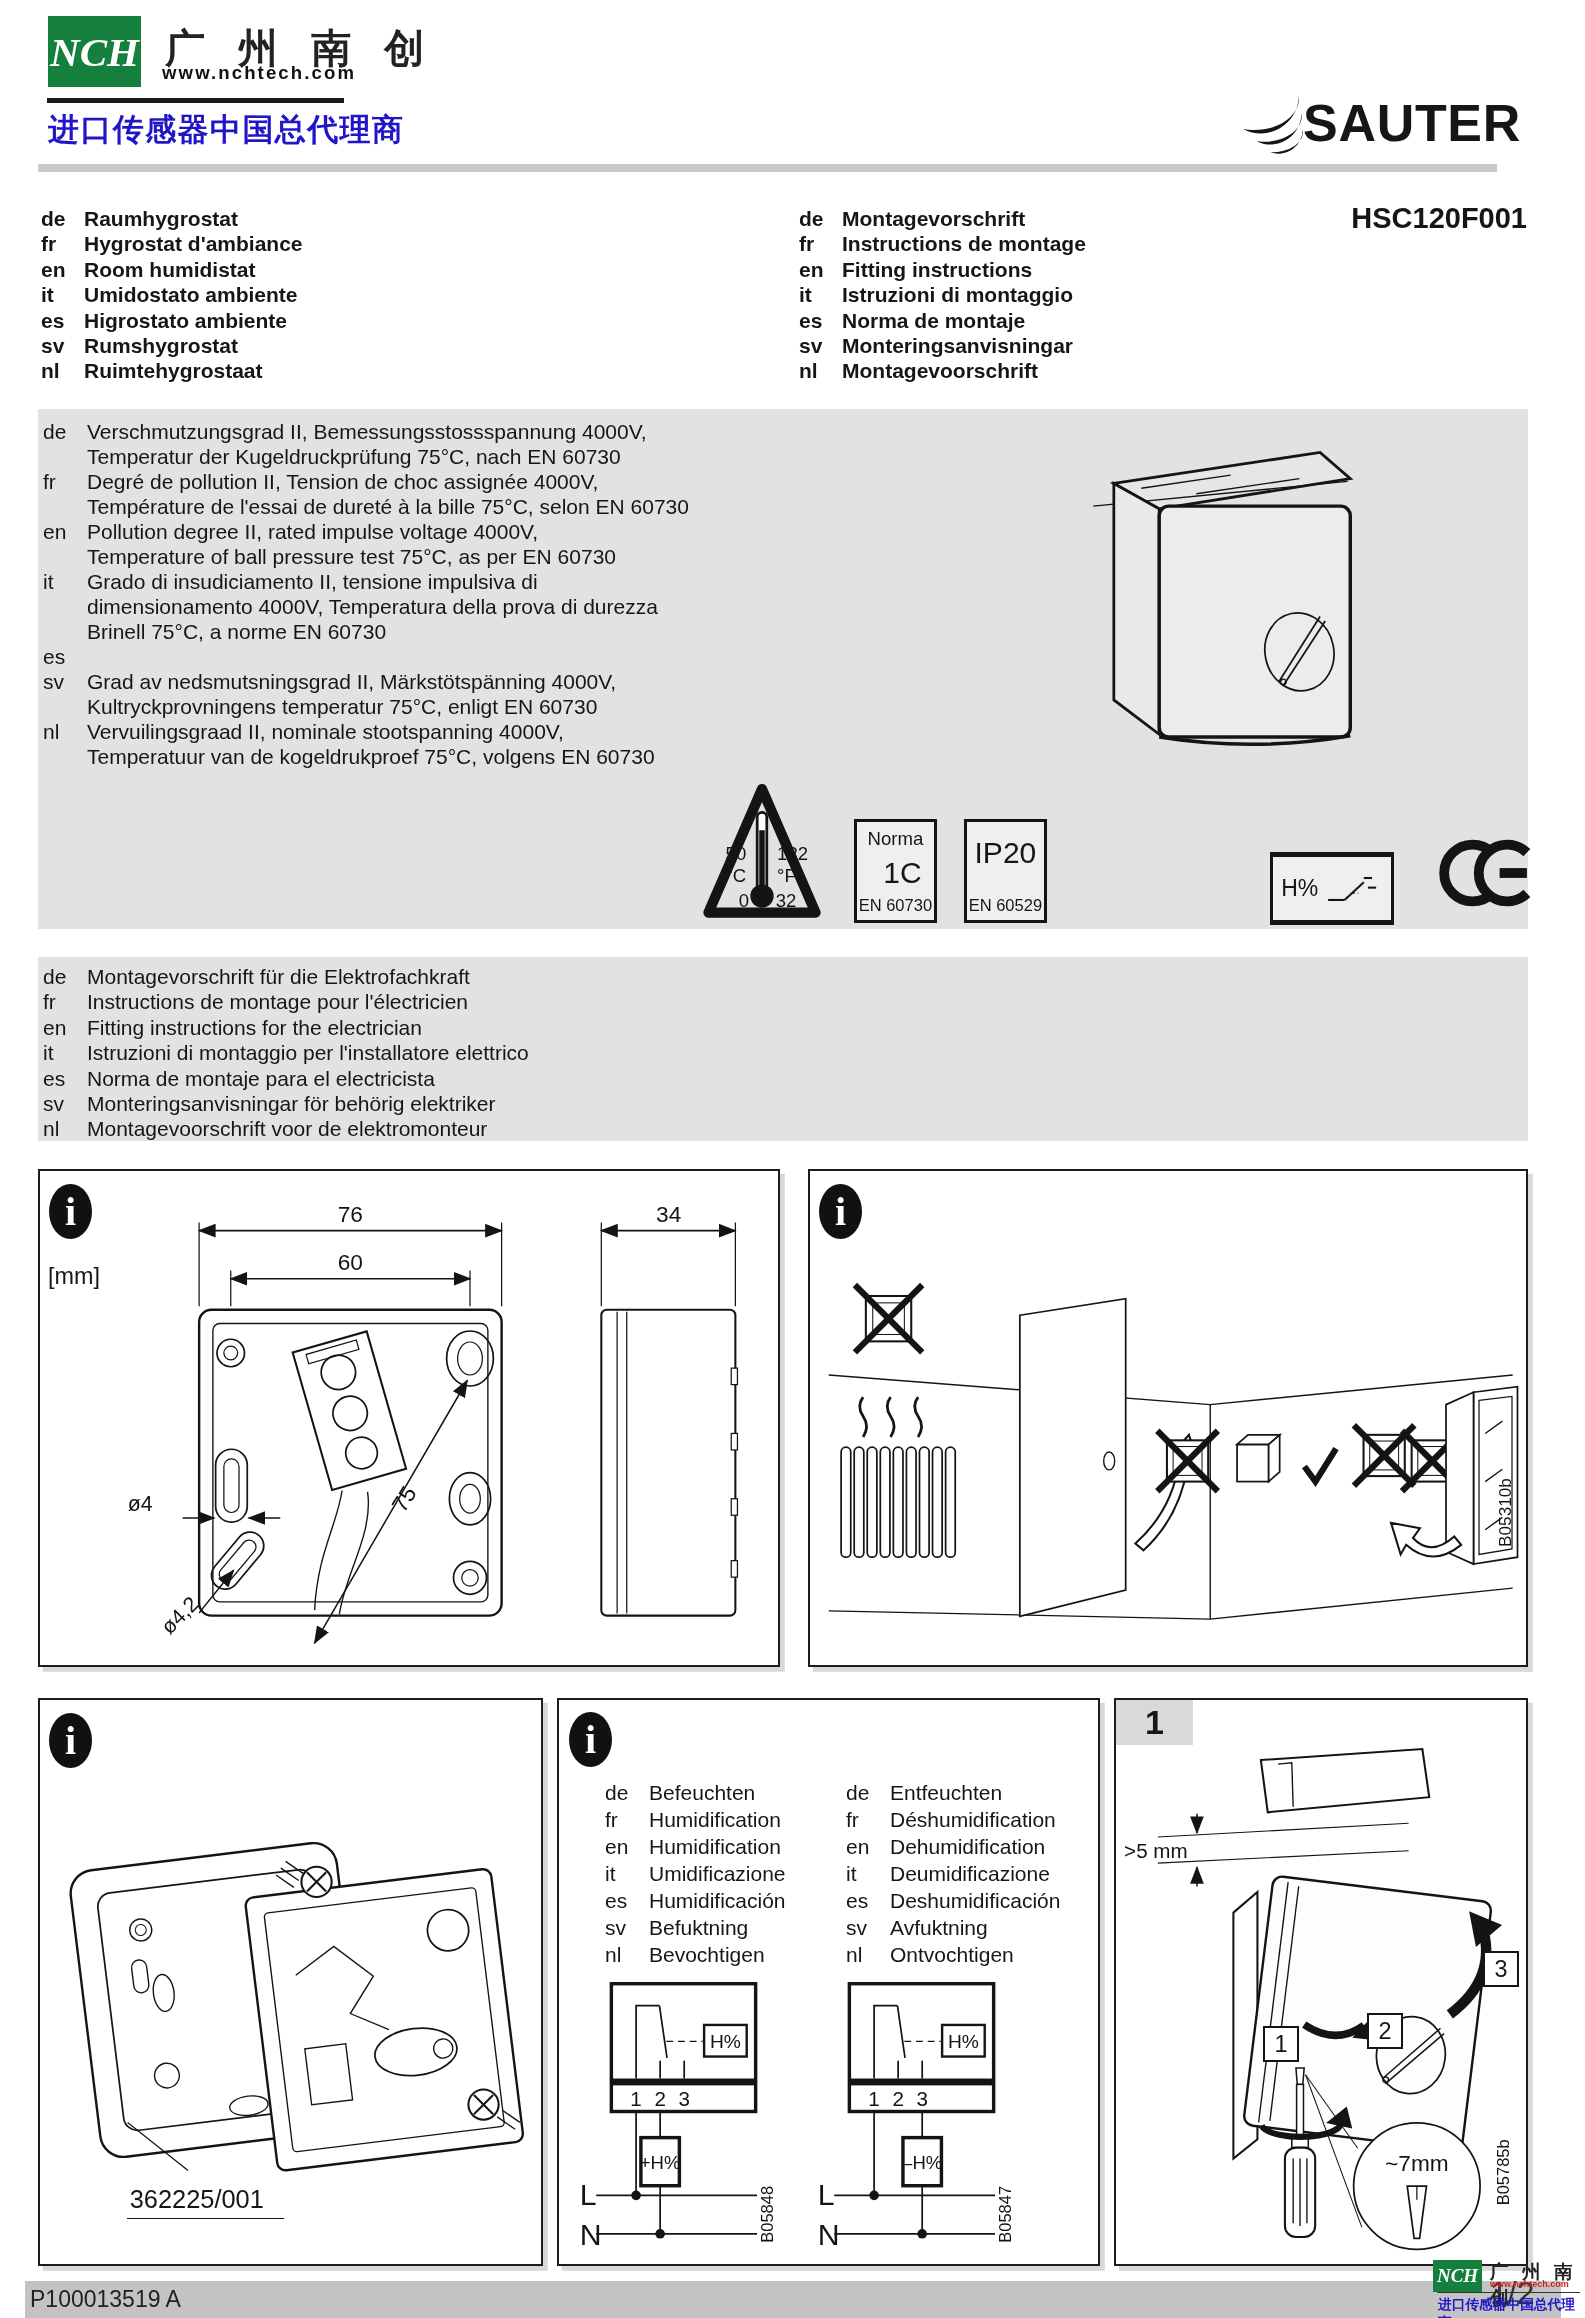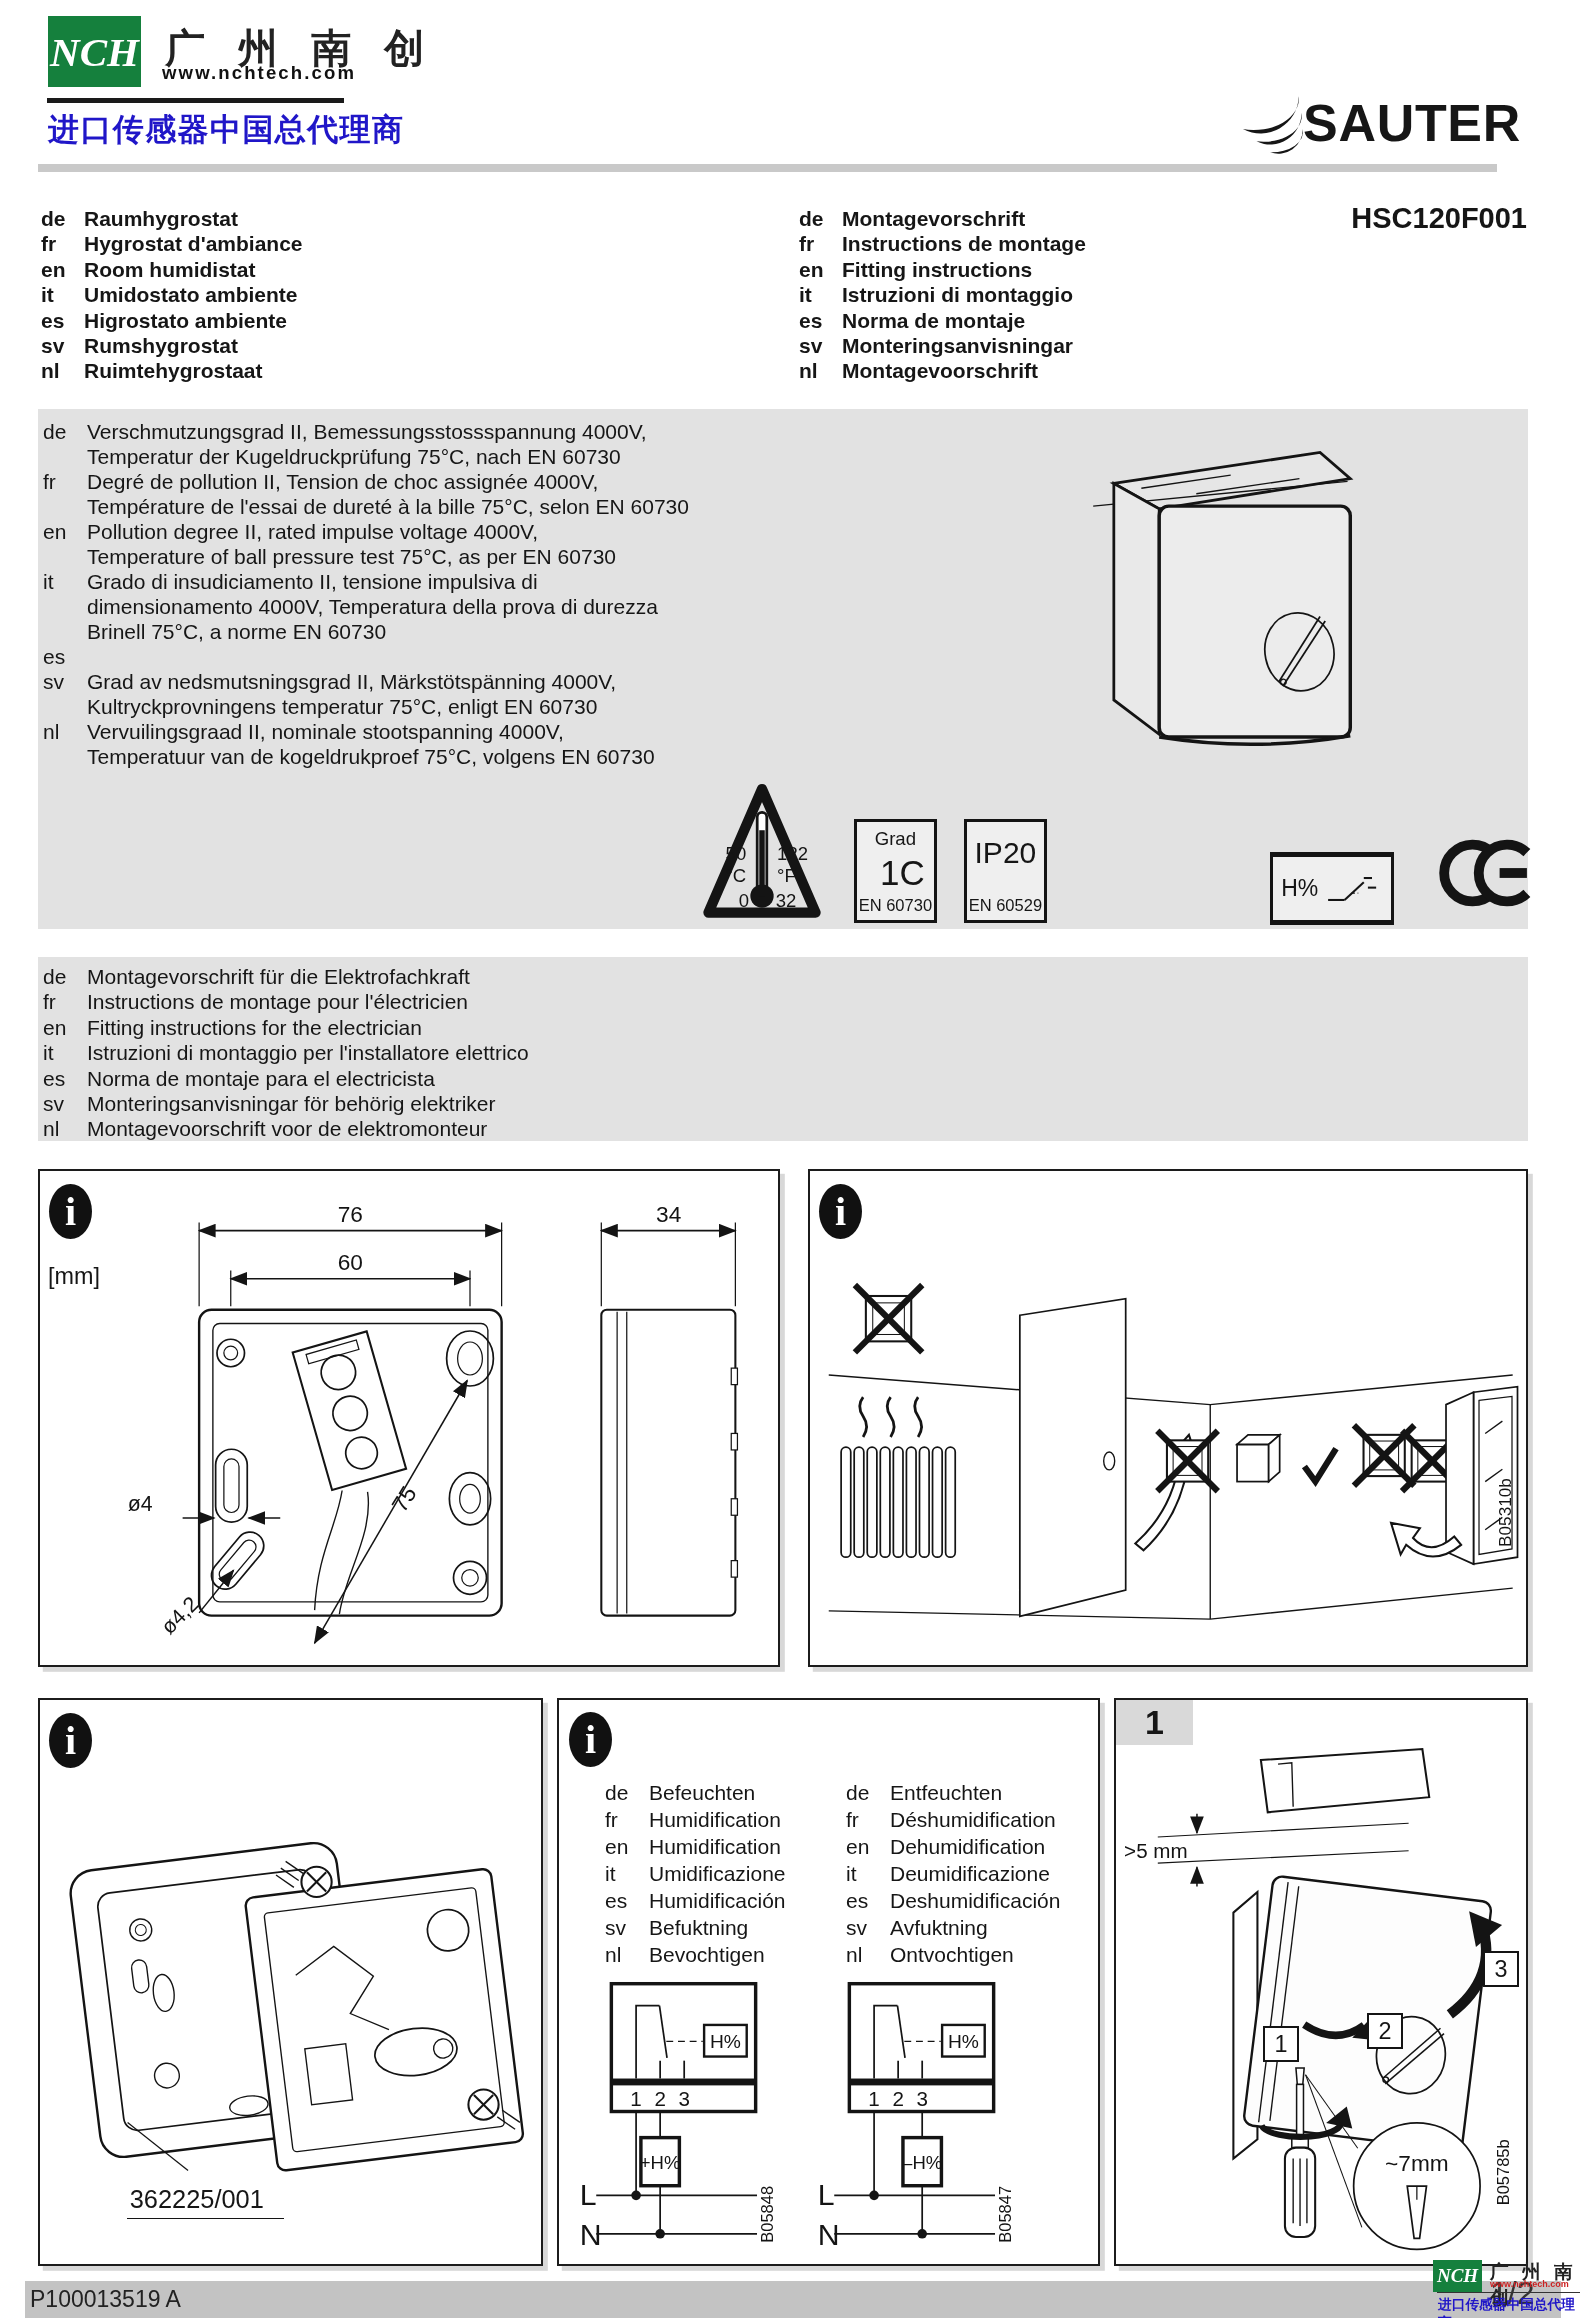--- a/index.html
+++ b/index.html
@@ -199,22 +199,22 @@
     <rect x="82" y="70" width="8" height="96" fill="#141414"></rect>
     <text x="63" y="113" font-size="27" text-anchor="end">50</text>
     <text x="108" y="113" font-size="27" text-anchor="start">122</text>
     <text x="63" y="145" font-size="27" text-anchor="end">°C</text>
     <text x="108" y="145" font-size="27" text-anchor="start">°F</text>
     <text x="67" y="182" font-size="27" text-anchor="end">0</text>
     <text x="106" y="182" font-size="27" text-anchor="start">32</text>
   </svg>
 
   <div class="stdbox" style="left:854px;top:819px;width:74px;height:87px;">
-    <div style="font-size:18.6px;">Grad</div>
-    <div style="font-size:35px;padding-left:14px;">1C</div>
+    <div style="font-size:18.6px;">Norma</div>
+    <div style="font-size:30px;padding-left:14px;">1C</div>
     <div style="font-size:16.5px;">EN 60730</div>
   </div>
 
   <div class="stdbox" style="left:964px;top:819px;width:74px;height:87px;">
     <div style="font-size:30px;margin-top:8px;">IP20</div>
     <div style="font-size:16.5px;">EN 60529</div>
   </div>
 
   <div class="abs" style="left:1270px;top:852px;width:118px;height:63px;border:3.4px solid #141414;border-top-width:5.5px;border-bottom-width:5.5px;background:#efefef;display:flex;align-items:center;">
     <span style="font-size:23px;margin-left:8.2px;">H%</span>

